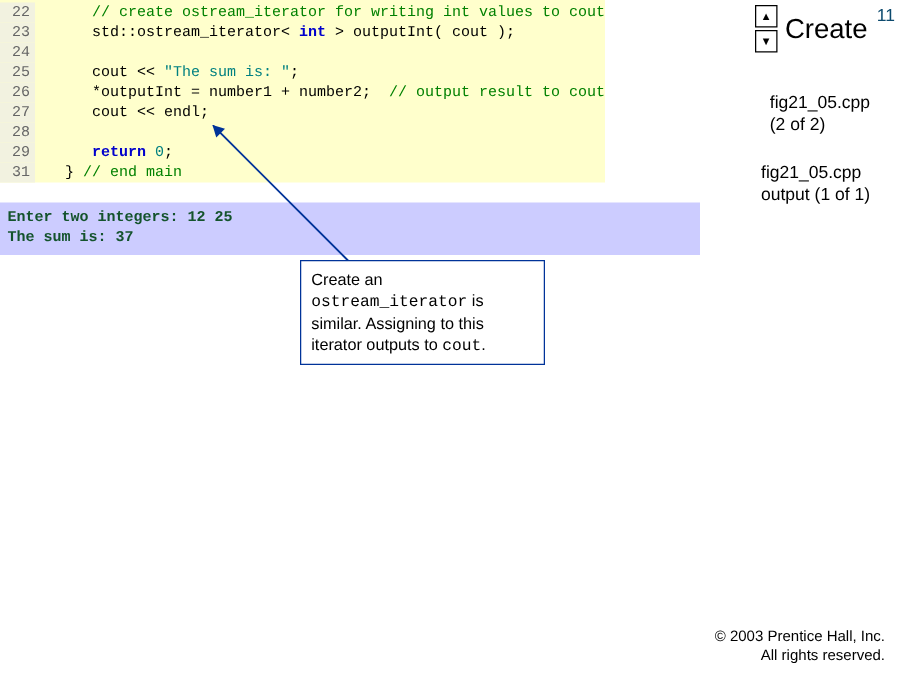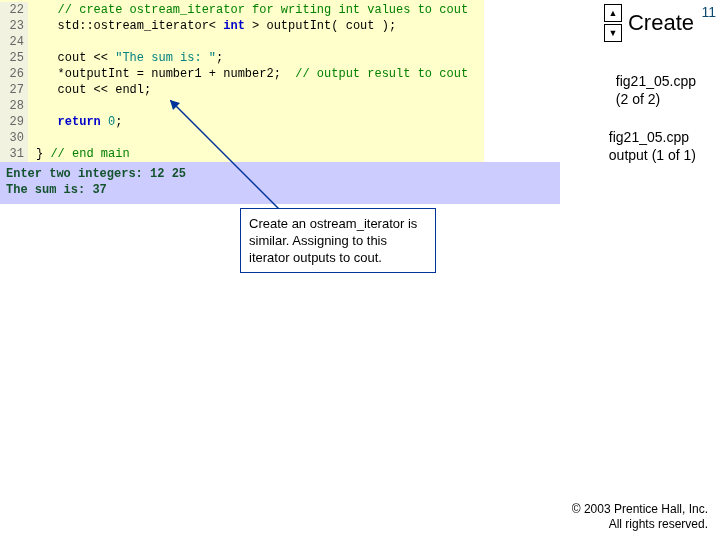--- a/index.html
+++ b/index.html
@@ -71,20 +71,21 @@
     width: 28px;
     text-align: right;
     color: #666;
     background: #f2f2e0;
     padding-right: 4px;
     flex-shrink: 0;
   }
   .code-txt {
     padding-left: 8px;
     color: #000;
+    margin-left: 16px;
   }
   .kw-blue { color: #0000cc; font-weight: bold; }
   .kw-green { color: #008000; }
   .kw-teal { color: #008080; }
   .output-area {
     position: absolute;
     top: 162px;
     left: 0;
     width: 560px;
     background: #ccccff;
@@ -109,21 +110,21 @@
     top: 208px;
     left: 240px;
     width: 196px;
     border: 1.5px solid #003399;
     background: #fff;
     padding: 6px 8px;
     font-size: 13px;
     line-height: 17px;
   }
   .callout-mono {
-    font-family: Liberation Sans, sans-serif;
+    font-family: Liberation Mono, monospace;
     text-align: right;
   }
   .callout-line {
     position: absolute;
     top: 100px;
     left: 170px;
     width: 160px;
     height: 120px;
     pointer-events: none;
   }
@@ -159,21 +160,20 @@
 
   <div class="code-area" id="code-area">
       <div class="code-line"><span class="ln">22</span><span class="code-txt">   <span class="kw-green">// create ostream_iterator for writing int values to cout</span></span></div>
       <div class="code-line"><span class="ln">23</span><span class="code-txt">   <span>std::ostream_iterator&lt; </span><span class="kw-blue">int</span><span> &gt; outputInt( cout );</span></span></div>
       <div class="code-line"><span class="ln">24</span><span class="code-txt"></span></div>
       <div class="code-line"><span class="ln">25</span><span class="code-txt">   <span>cout &lt;&lt; </span><span class="kw-teal">"The sum is: "</span><span>;</span></span></div>
       <div class="code-line"><span class="ln">26</span><span class="code-txt">   <span>*outputInt = number1 + number2;  </span><span class="kw-green">// output result to cout</span></span></div>
       <div class="code-line"><span class="ln">27</span><span class="code-txt">   <span>cout &lt;&lt; endl;</span></span></div>
       <div class="code-line"><span class="ln">28</span><span class="code-txt"></span></div>
       <div class="code-line"><span class="ln">29</span><span class="code-txt">   <span class="kw-blue">return</span><span> </span><span class="kw-teal">0</span><span>;</span></span></div>
-      <div class="code-line"><span class="ln">30</span><span class="code-txt"></span></div>
       <div class="code-line"><span class="ln">31</span><span class="code-txt"><span>} </span><span class="kw-green">// end main</span></span></div>
     </div>
 
   <div class="output-area">
     <div>Enter two integers: 12 25</div>
     <div>The sum is: 37</div>
   </div>
 
   <div class="sidebar-note n1">
     <div>fig21_05.cpp</div>

